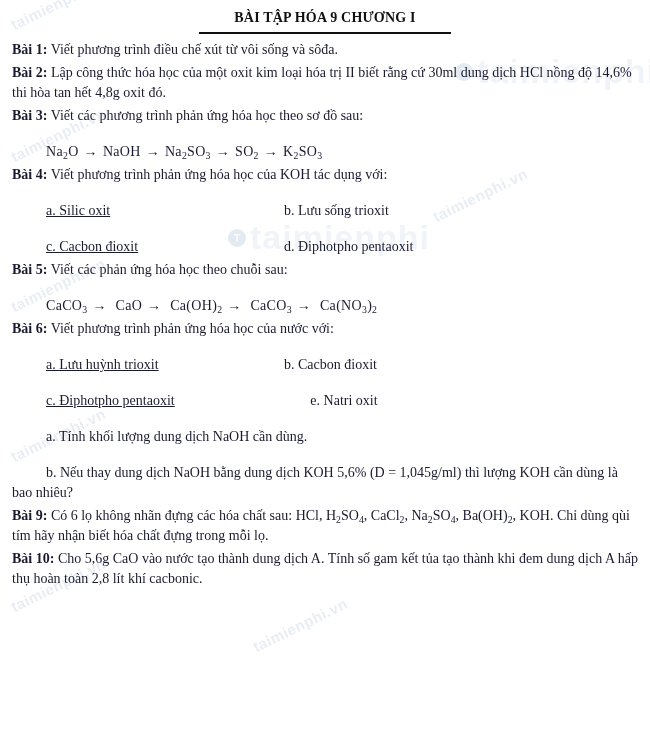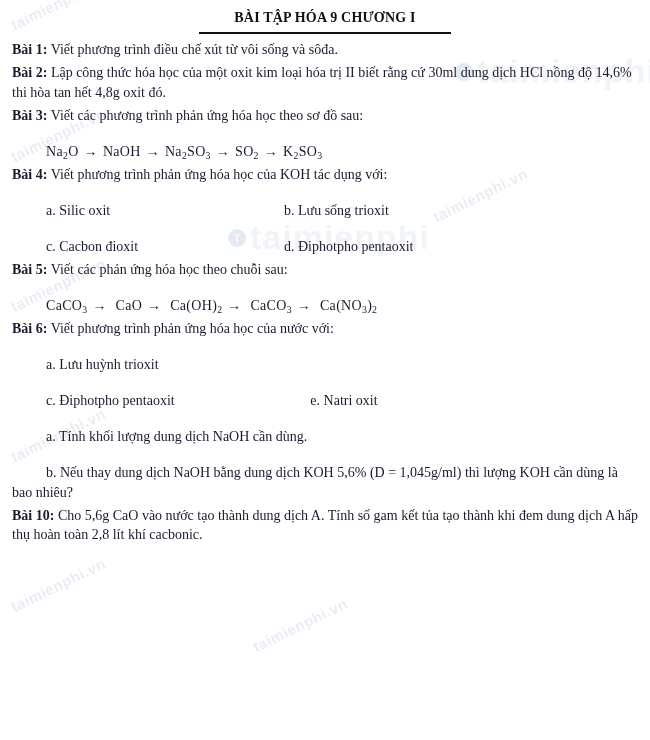--- a/index.html
+++ b/index.html
@@ -56,21 +56,21 @@
     padding-left: 34px;
     letter-spacing: 0.3px;
   }
   .arrow {
     padding: 0 5px;
   }
   .opts {
     display: flex;
     padding-left: 34px;
   }
-  .opts .o1 { width: 238px; }
+  .opts .o1 { width: 238px; text-decoration: underline; }
   .opts .o2 { width: 232px; }
   .opts .o3 { width: 120px; text-align: center; }
   sub {
     font-size: 70%;
     vertical-align: -0.28em;
   }
   .nowrap { white-space: nowrap; }
 
   
   .wm {
@@ -175,29 +175,34 @@
   <div class="block eqline">
     <span class="nowrap">CaCO<sub>3</sub></span><span class="arrow">→</span>&nbsp;<span class="nowrap">CaO</span><span class="arrow">→</span>&nbsp;<span class="nowrap">Ca(OH)<sub>2</sub></span><span class="arrow">→</span>&nbsp;<span class="nowrap">CaCO<sub>3</sub></span><span class="arrow">→</span>&nbsp;<span class="nowrap">Ca(NO<sub>3</sub>)<sub>2</sub></span>
   </div>
 
   <div class="block q">
     <span class="lbl">Bài 6:</span>
     <span>Viết phương trình phản ứng hóa học của nước với:</span>
   </div>
   <div class="block opts">
     <span class="o1">a. Lưu huỳnh trioxit</span>
+    <span class="o2">b. Cacbon đioxit</span>
   </div>
   <div class="block opts">
     <span class="o1">c. Điphotpho pentaoxit</span>
     <span class="o3">e. Natri oxit</span>
   </div>
 
   <div class="block indent1">a. Tính khối lượng dung dịch NaOH cần dùng.</div>
   <div class="block"><span style="display:inline-block; width:34px;"></span><span>b. Nếu thay dung dịch NaOH bằng dung dịch KOH 5,6% (D = 1,045g/ml) thì lượng KOH cần dùng là bao nhiêu?</span></div>
 
 
+  <div class="block q">
+    <span class="lbl">Bài 9:</span>
+    <span>Có 6 lọ không nhãn đựng các hóa chất sau: HCl, H<sub>2</sub>SO<sub>4</sub>, CaCl<sub>2</sub>, Na<sub>2</sub>SO<sub>4</sub>, Ba(OH)<sub>2</sub>, KOH. Chỉ dùng qùi tím hãy nhận biết hóa chất đựng trong mỗi lọ.</span>
+  </div>
 
   <div class="block q">
     <span class="lbl">Bài 10:</span>
     <span>Cho 5,6g CaO vào nước tạo thành dung dịch A. Tính số gam kết tủa tạo thành khi đem dung dịch A hấp thụ hoàn toàn 2,8 lít khí cacbonic.</span>
   </div>
 
 </div>
 
 </body></html>

